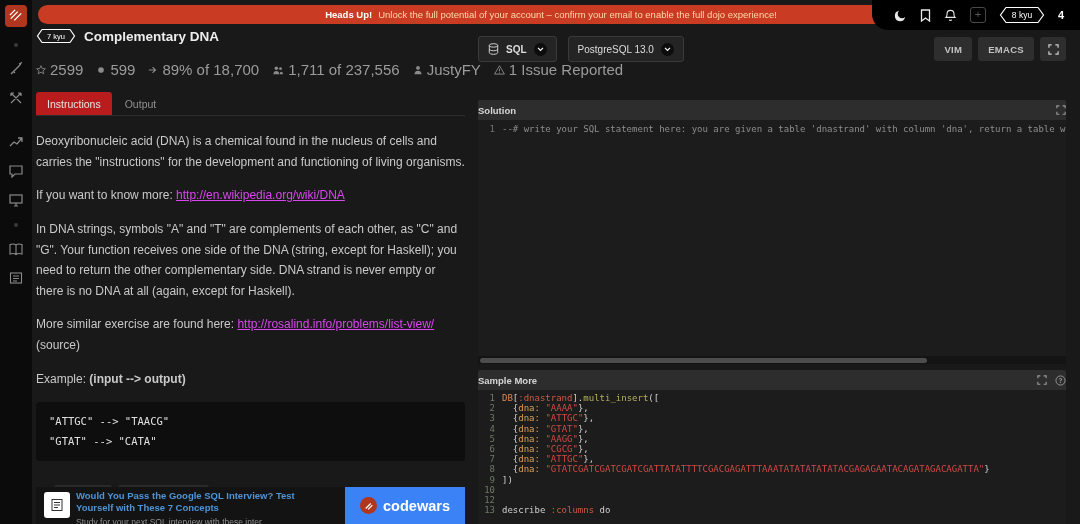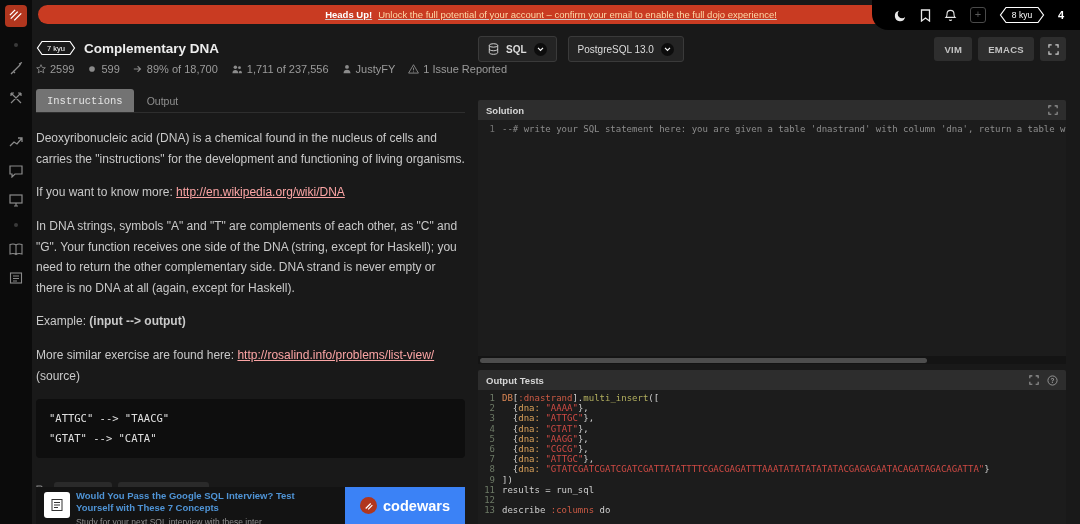--- a/index.html
+++ b/index.html
@@ -14,40 +14,40 @@
   svg { display:block; }
 
   
   .sidebar { position:absolute; left:0; top:0; width:32px; height:524px; background:#0b0b0b; display:flex; flex-direction:column; align-items:center; z-index:10; }
   .cw-logo { width:22px; height:22px; margin-top:5px; background:#b1361e; border-radius:4px; display:flex; align-items:center; justify-content:center; cursor:pointer; }
   .side-dot { width:4px; height:4px; border-radius:50%; background:#3a3a3a; margin-top:16px; }
   .side-icon { margin-top:15px; color:#8a8a8a; cursor:pointer; }
   .side-icon.gap { margin-top:30px; }
 
   
-  .banner { position:absolute; left:38px; right:16px; top:5px; height:19px; background:#c93b22; border-radius:10px; display:flex; align-items:center; justify-content:center; gap:6px; font-size:9.5px; z-index:4;text-decoration:underline; }
+  .banner { position:absolute; left:38px; right:16px; top:5px; height:19px; background:#c93b22; border-radius:10px; display:flex; align-items:center; justify-content:center; gap:6px; font-size:9.5px; z-index:4; }
   .banner b { color:#fff; }
   .banner span { color:#ffd9a8; }
   .top-right { position:absolute; right:0; top:0; height:30px; background:#000; border-bottom-left-radius:16px; display:flex; align-items:center; gap:13px; padding:0 16px 0 22px; z-index:6; }
   .top-ic { color:#e8e8e8; cursor:pointer; }
   .plus-btn { width:16px; height:16px; border:1px solid #4a4a4a; border-radius:3px; color:#5a5a5a; font-size:11px; line-height:13px; text-align:center; cursor:pointer; }
   .counter { color:#fff; font-size:11px; font-weight:bold; }
 
   
-  .kata-panel { position:absolute; left:36px; top:40px; width:429px; }
+  .kata-panel { position:absolute; left:36px; top:28px; width:429px; }
   .kata-head { display:flex; align-items:center; gap:8px; }
   .kata-title { font-size:13.5px; font-weight:bold; color:#ededed; }
-  .stats { display:flex; align-items:center; gap:13px; margin-top:7px; font-size:11px; color:#9b9b9b; flex-wrap:nowrap; }
+  .stats { display:flex; align-items:center; gap:13px; margin-top:17px; font-size:15px; color:#9b9b9b; flex-wrap:nowrap; }
   .stat { display:flex; align-items:center; gap:4px; white-space:nowrap; }
   .tabs { display:flex; gap:2px; margin-top:14px; border-bottom:1px solid #2e2e2e; }
   .tab { padding:6px 11px 5px; font-size:10.5px; color:#8f8f8f; cursor:pointer; border-radius:3px 3px 0 0; }
-  .tab.active { background:#737373; color:#e4e4e4;font-family:Liberation Mono, monospace; }
+  .tab.active { background:#b91c1c; color:#e4e4e4; }
   .desc { padding-top:15px; font-size:12px; line-height:1.72; color:#c9c9c9; }
   .desc p { margin-bottom:13px; }
-  .desc a { color:#fca5a5; text-decoration:underline; cursor:pointer; }
+  .desc a { color:#d946ef; text-decoration:underline; cursor:pointer; }
   .codeblock { background:#0e0e0e; border-radius:4px; padding:10px 13px; margin:4px 0 18px; font-family:"DejaVu Sans Mono", monospace; font-size:10.5px; color:#e0e0e0; line-height:1.85; }
   .tags-row { display:flex; align-items:center; gap:7px; margin-top:24px; }
   .tag-chip { background:#2a2a2a; color:#b9b9b9; font-size:8px; font-weight:bold; letter-spacing:.6px; padding:4px 9px; border-radius:3px; cursor:pointer; }
 
   
   .ad { position:absolute; left:36px; top:487px; width:429px; height:37px; background:#131313; display:flex; overflow:hidden; }
   .ad-thumb { width:26px; height:26px; background:#fff; border-radius:3px; margin:5px 6px 0 8px; flex:none; display:flex; align-items:center; justify-content:center; }
   .ad-txt { width:255px; padding-top:3px; }
   .ad-headline { color:#4f94d6; font-weight:bold; font-size:9.5px; line-height:1.3; cursor:pointer; }
   .ad-sub { color:#8f8f8f; font-size:8.5px; margin-top:2px; white-space:nowrap; overflow:hidden; }
@@ -58,21 +58,21 @@
   
   .lang-row { position:absolute; left:478px; top:36px; width:588px; display:flex; align-items:center; gap:11px; }
   .dropdown { height:26px; background:#242424; border:1px solid #3a3a3a; border-radius:3px; display:flex; align-items:center; gap:7px; padding:0 9px; font-size:10px; color:#ddd; cursor:pointer; }
   .dropdown .lbl { font-weight:bold; }
   .caret-circle { width:13px; height:13px; border-radius:50%; background:#0d0d0d; display:flex; align-items:center; justify-content:center; }
   .editor-btns { margin-left:auto; display:flex; gap:6px; }
   .ebtn { height:24px; padding:0 10px; background:#2e2e2e; color:#c2c2c2; font-size:9.5px; font-weight:bold; letter-spacing:.3px; display:flex; align-items:center; border-radius:3px; cursor:pointer; }
   .icon-btn { width:26px; height:24px; background:#2e2e2e; border-radius:3px; display:flex; align-items:center; justify-content:center; cursor:pointer; color:#cfcfcf; }
 
   .panel { position:absolute; left:478px; width:588px; }
-  .panel-header { height:20px; background:#2d2d2d; display:flex; align-items:center; padding:0 8px; font-size:9.5px; font-weight:bold; color:#d6d6d6; border-radius:2px 2px 0 0; }
+  .panel-header { height:20px; background:#2d2d2d; display:flex; align-items:center; padding:0 0; font-size:9.5px; font-weight:bold; color:#d6d6d6; border-radius:2px 2px 0 0; }
   .ph-icons { margin-left:auto; display:flex; gap:8px; align-items:center; color:#9a9a9a; }
   .editor { background:#1c1c1c; font-family:"DejaVu Sans Mono", monospace; font-size:9px; padding-top:3px; overflow:hidden; }
   .cl { display:flex; line-height:12px; white-space:pre; }
   #sample-editor .cl { line-height:10.2px; }
   .ln { width:24px; text-align:right; padding-right:7px; color:#6d7a66; flex:none; }
   #solution-editor .ln { color:#707070; }
   .code { white-space:pre; overflow:hidden; }
   .hscroll { height:8px; background:#141414; position:relative; }
   .hthumb { position:absolute; left:2px; top:1.5px; height:5px; width:76%; background:#4d4d4d; border-radius:3px; cursor:pointer; }
 
@@ -224,24 +224,24 @@
     <span class="tab">Output</span>
   </div>
 
   <div class="desc">
     <p>Deoxyribonucleic acid (DNA) is a chemical found in the nucleus of cells and carries the "instructions" for the development and functioning of living organisms.</p>
     <p>
       <span>If you want to know more: </span><a>http://en.wikipedia.org/wiki/DNA</a>
     </p>
     <p>In DNA strings, symbols "A" and "T" are complements of each other, as "C" and "G". Your function receives one side of the DNA (string, except for Haskell); you need to return the other complementary side. DNA strand is never empty or there is no DNA at all (again, except for Haskell).</p>
     <p>
-      <span>Example: </span><b>(input --&gt; output)</b>
+      <span>More similar exercise are found here: </span><a>http://rosalind.info/problems/list-view/</a><span> (source)</span>
     </p>
     <p>
-      <span>More similar exercise are found here: </span><a>http://rosalind.info/problems/list-view/</a><span> (source)</span>
+      <span>Example: </span><b>(input --&gt; output)</b>
     </p>
     <div class="codeblock" id="desc-code">
         <div>"ATTGC" --&gt; "TAACG"</div>
         <div>"GTAT" --&gt; "CATA"</div>
       </div>
   </div>
 
   <div class="tags-row">
     <span>
       <svg width="11" height="11" viewBox="0 0 12 12">
@@ -323,21 +323,21 @@
   <div class="editor" id="solution-editor" style="height:236px;">
       <div class="cl"><span class="ln">1</span><span class="code"><span class="tok-comment">--# write your SQL statement here: you are given a table 'dnastrand' with column 'dna', return a table with column 'dna' and your</span></span></div>
     </div>
   <div class="hscroll">
       <div class="hthumb"></div>
     </div>
 </div>
 
 <div class="panel" style="top:370px;">
   <div class="panel-header">
-    <span>Output Tests</span>
+    <span>Sample More</span>
     <span class="ph-icons">
       <span>
         <svg width="10" height="10" viewBox="0 0 12 12">
             <path d="M1 4V1h3M8 1h3v3M11 8v3H8M4 11H1V8" stroke="currentColor" stroke-width="1.3" fill="none"></path>
           </svg>
       </span>
       <span>
         <svg width="11" height="11" viewBox="0 0 12 12">
             <circle cx="6" cy="6" r="5" stroke="currentColor" fill="none"></circle>
             <text x="6" y="8.4" text-anchor="middle" font-size="7" fill="currentColor">?</text>
@@ -348,17 +348,17 @@
   <div class="editor" id="sample-editor" style="height:154px;">
       <div class="cl"><span class="ln">1</span><span class="code"><span class="tok-const">DB</span><span class="tok-punct">[</span><span class="tok-sym">:dnastrand</span><span class="tok-punct">].</span><span class="tok-method">multi_insert</span><span class="tok-punct">([</span></span></div>
       <div class="cl"><span class="ln">2</span><span class="code"><span class="tok-punct">  {</span><span class="tok-prop">dna:</span><span class="tok-punct"> </span><span class="tok-str">"AAAA"</span><span class="tok-punct">},</span></span></div>
       <div class="cl"><span class="ln">3</span><span class="code"><span class="tok-punct">  {</span><span class="tok-prop">dna:</span><span class="tok-punct"> </span><span class="tok-str">"ATTGC"</span><span class="tok-punct">},</span></span></div>
       <div class="cl"><span class="ln">4</span><span class="code"><span class="tok-punct">  {</span><span class="tok-prop">dna:</span><span class="tok-punct"> </span><span class="tok-str">"GTAT"</span><span class="tok-punct">},</span></span></div>
       <div class="cl"><span class="ln">5</span><span class="code"><span class="tok-punct">  {</span><span class="tok-prop">dna:</span><span class="tok-punct"> </span><span class="tok-str">"AAGG"</span><span class="tok-punct">},</span></span></div>
       <div class="cl"><span class="ln">6</span><span class="code"><span class="tok-punct">  {</span><span class="tok-prop">dna:</span><span class="tok-punct"> </span><span class="tok-str">"CGCG"</span><span class="tok-punct">},</span></span></div>
       <div class="cl"><span class="ln">7</span><span class="code"><span class="tok-punct">  {</span><span class="tok-prop">dna:</span><span class="tok-punct"> </span><span class="tok-str">"ATTGC"</span><span class="tok-punct">},</span></span></div>
       <div class="cl"><span class="ln">8</span><span class="code"><span class="tok-punct">  {</span><span class="tok-prop">dna:</span><span class="tok-punct"> </span><span class="tok-str">"GTATCGATCGATCGATCGATTATATTTTCGACGAGATTTAAATATATATATATACGAGAGAATACAGATAGACAGATTA"</span><span class="tok-punct">}</span></span></div>
       <div class="cl"><span class="ln">9</span><span class="code"><span class="tok-punct">])</span></span></div>
-      <div class="cl"><span class="ln">11</span><span class="code"><span class="tok-plain">results = run_sql</span></span></div>
+      <div class="cl"><span class="ln">10</span><span class="code"></span></div>
       <div class="cl"><span class="ln">12</span><span class="code"></span></div>
       <div class="cl"><span class="ln">13</span><span class="code"><span class="tok-plain">describe </span><span class="tok-sym">:columns</span><span class="tok-plain"> do</span></span></div>
     </div>
 </div>
 
 </body></html>

